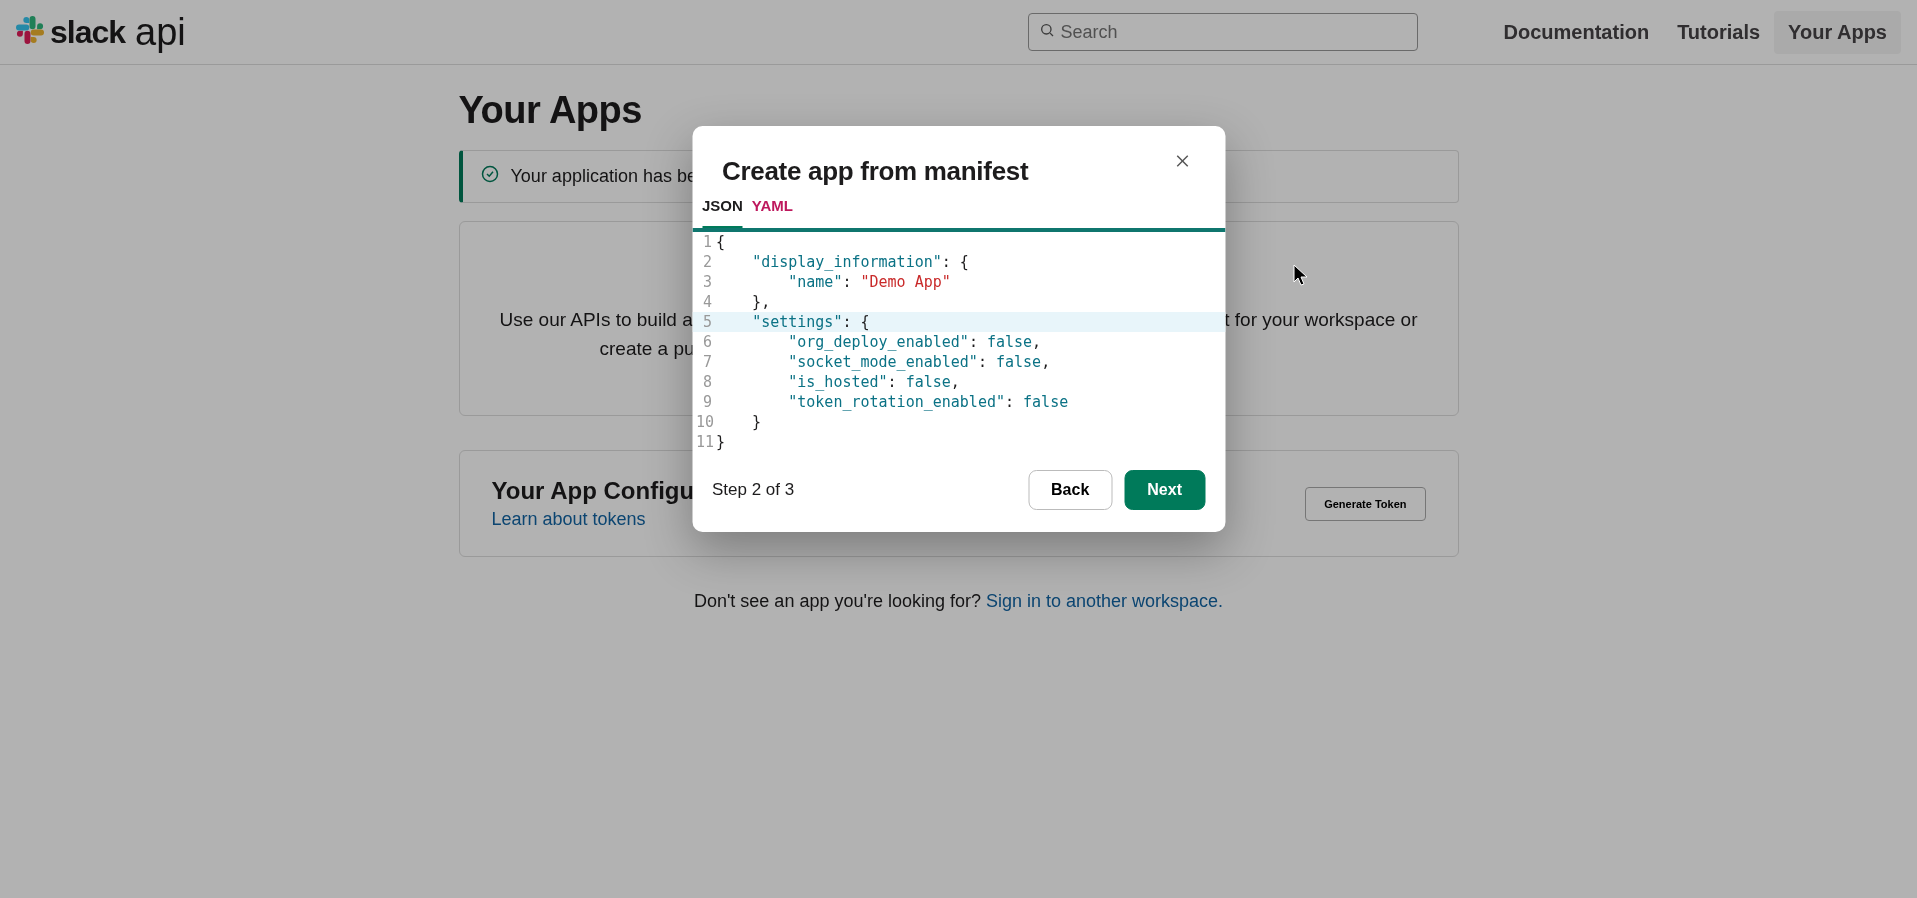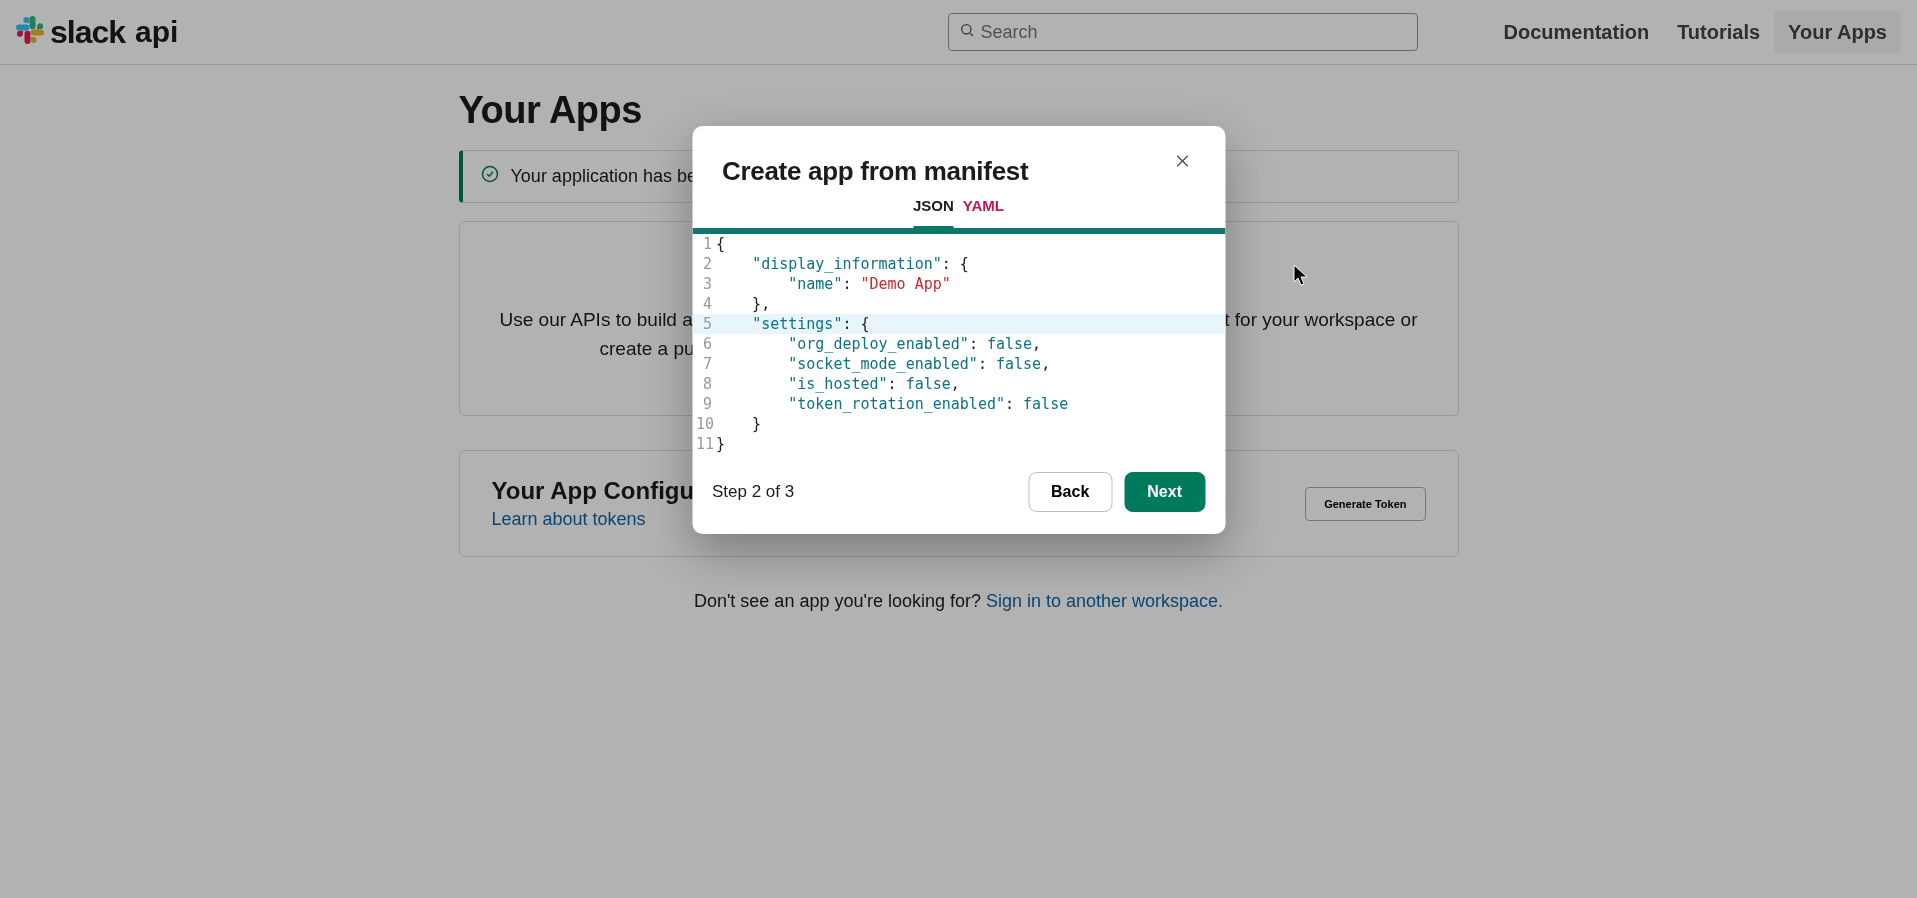--- a/index.html
+++ b/index.html
@@ -28,28 +28,28 @@
     gap: 6px;
     margin-left: 0;
   }
   .logo-text {
     font-size: 32px;
     font-weight: 700;
     letter-spacing: -1px;
     color: #1d1c1d;
   }
   .logo-api {
-    font-size: 30px;
-    font-weight: 700;
+    font-size: 38px;
+    font-weight: 400;
     color: #1d1c1d;
     margin-left: 4px;
   }
   .header-spacer { flex: 1; }
   .search-box {
-    width: 470px;
+    width: 390px;
     height: 38px;
     border: 1px solid #999;
     border-radius: 4px;
     display: flex;
     align-items: center;
     padding: 0 10px;
     margin-right: 28px;
   }
   .search-box input {
     border: none;
@@ -187,23 +187,22 @@
     padding: 14px 30px 18px;
     font-size: 17px;
     line-height: 1.45;
     color: #1d1c1d;
   }
   .modal-body a { color: #1d1c1d; text-decoration: underline; cursor: pointer; }
 
   .tabs {
     display: flex;
     gap: 9px;
-    border-bottom: 6px solid #0f766e;
+    border-bottom: 4px solid #0f766e;
     padding: 0 10px;
-    justify-content: center;
   }
   .tab {
     font-size: 15px;
     font-weight: 700;
     color: #be185d;
     padding: 10px 0 12px;
     cursor: pointer;
     border-bottom: 2px solid transparent;
   }
   .tab.active {

